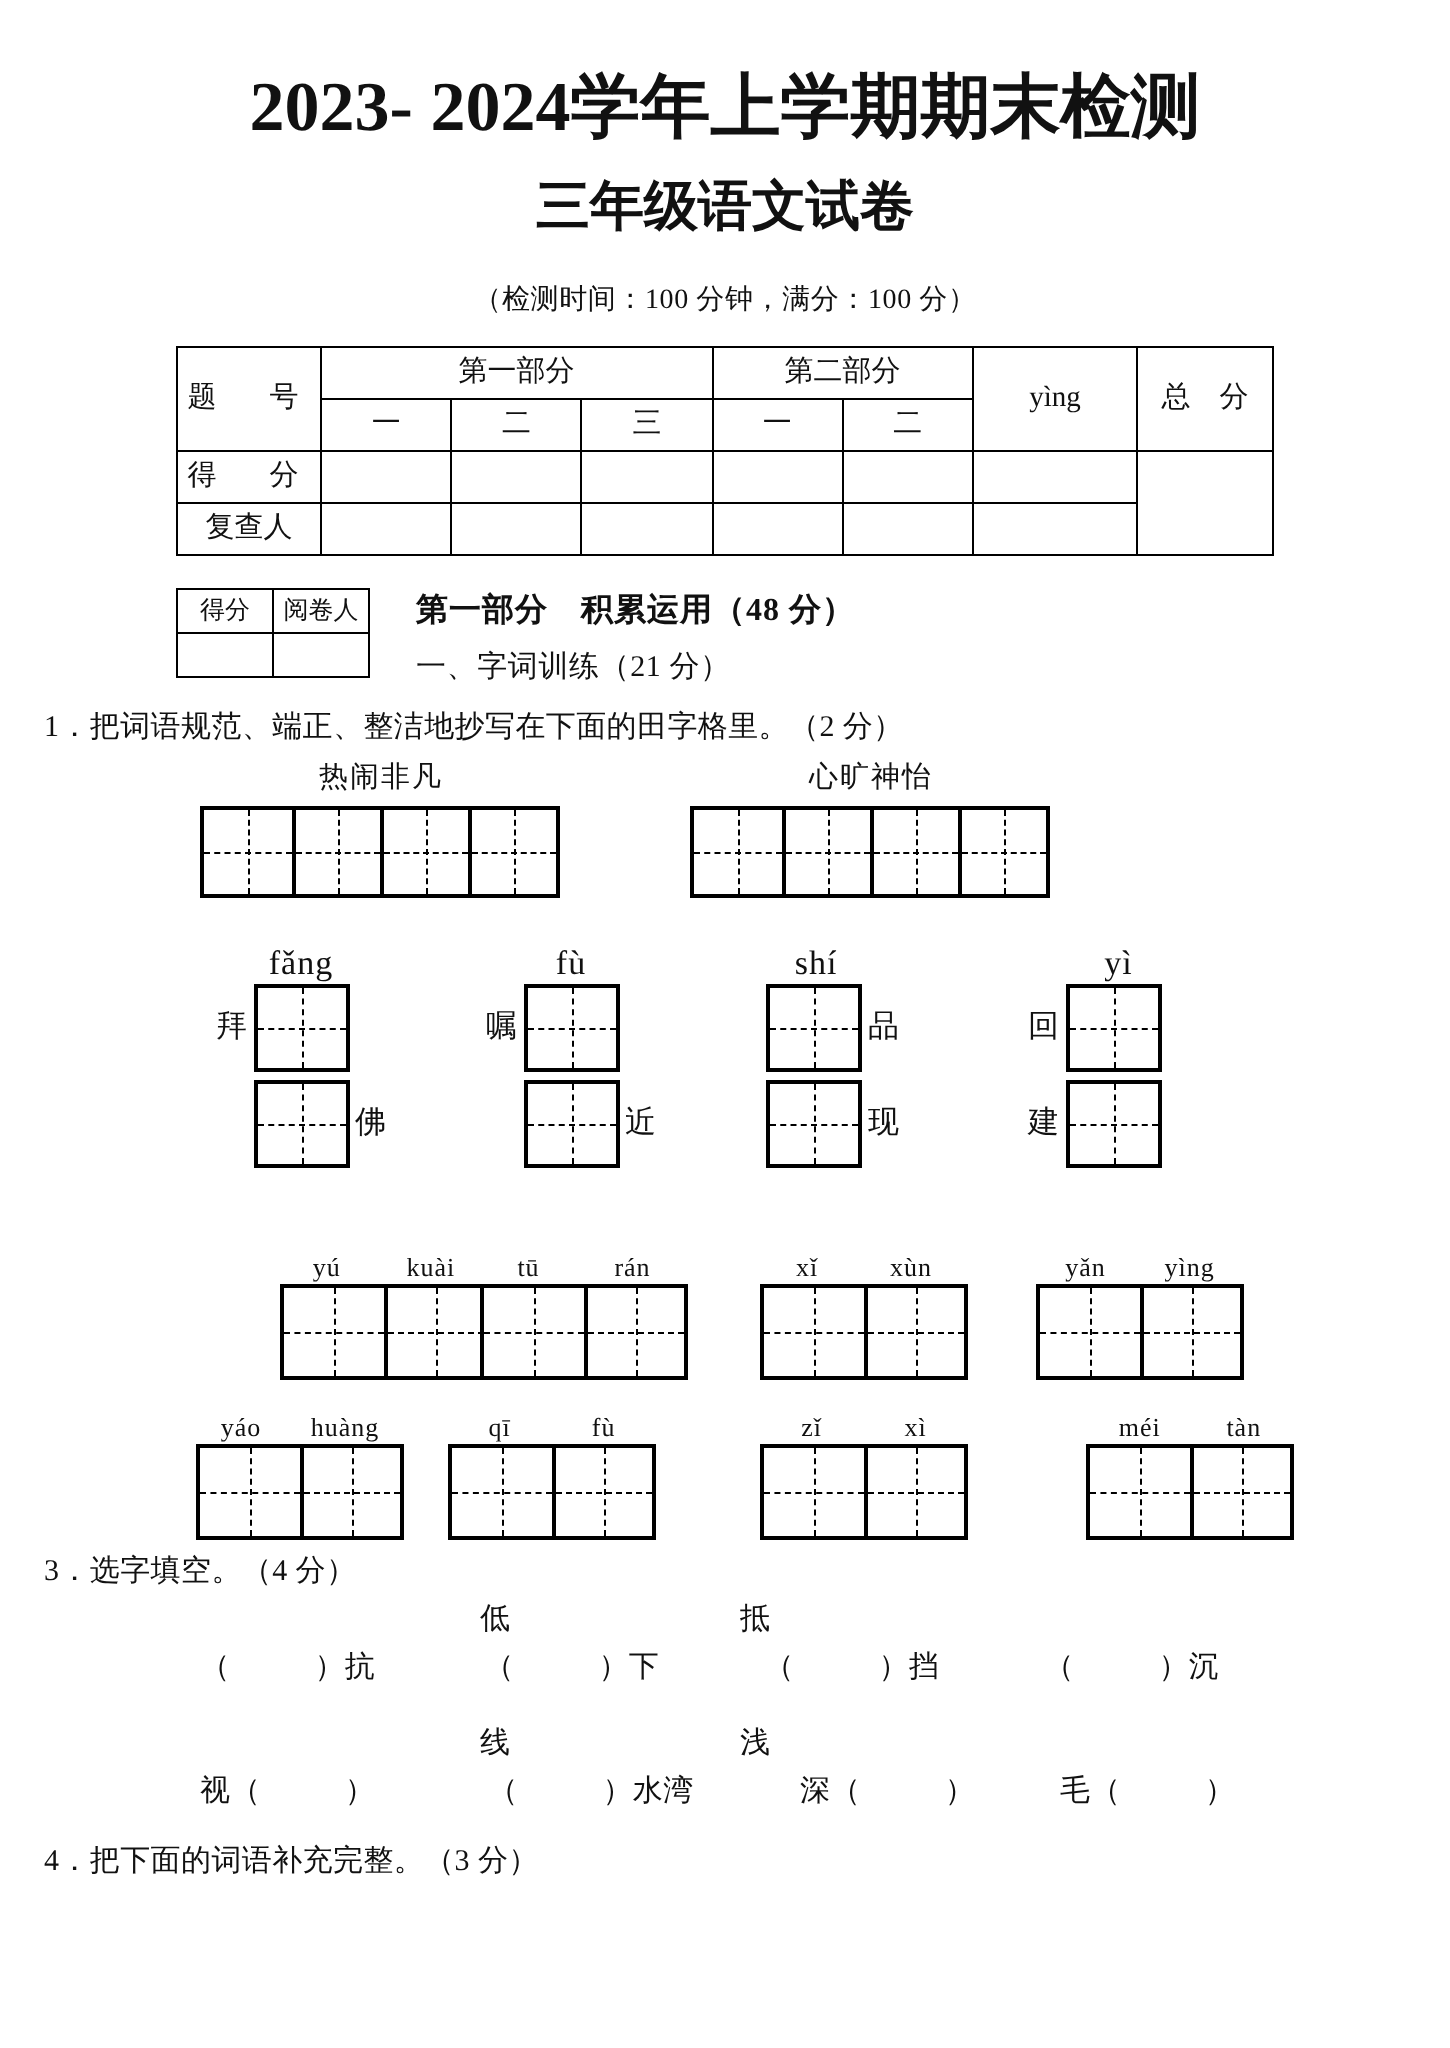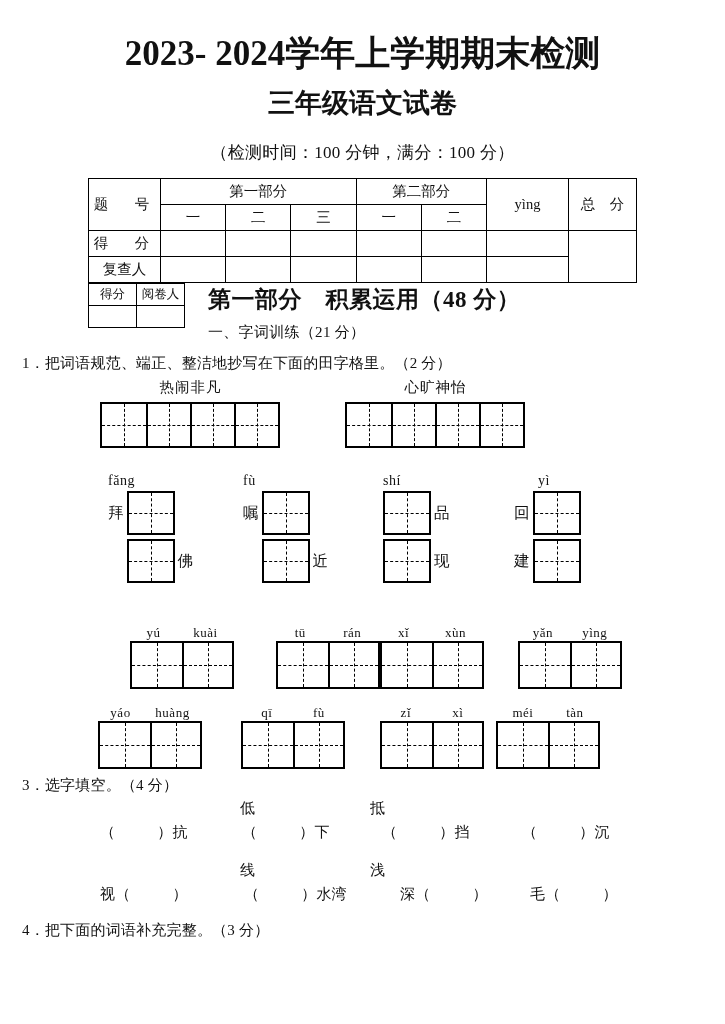--- a/index.html
+++ b/index.html
@@ -28,21 +28,21 @@
   }
   .title-sub {
     text-align: center;
     font-size: 27px;
     font-weight: bold;
     margin-top: 14px;
     line-height: 1.15;
   }
   .title-note {
     text-align: center;
-    font-size: 17px;
+    font-size: 14px;
     margin-top: 22px;
     letter-spacing: .3px;
   }
 
   
   .score-table-wrap { padding: 0 88px; margin-top: 14px; }
   table.score-table {
     width: 100%;
     border-collapse: collapse;
     table-layout: fixed;
@@ -53,38 +53,38 @@
     vertical-align: middle;
     font-size: 14.5px;
     height: 26px;
     padding: 1px 2px;
     line-height: 1.1;
   }
   td.lbl { letter-spacing: 6px; padding-left: 6px; }
   td.lbl-n { letter-spacing: 0px; }
 
   
-  .part-row { position: relative; padding: 0 88px; }
+  .part-row { position: relative; margin-top: 16px; padding: 0 88px; }
   table.mini-score {
     border-collapse: collapse;
     table-layout: fixed;
     float: left;
     width: 96px;
   }
   table.mini-score td {
     border: 1px solid #000000;
     text-align: center;
     font-size: 12.5px;
     height: 22px;
     width: 48px;
     line-height: 1.1;
   }
   .part-title {
     margin-left: 120px;
-    font-size: 23px;
+    font-size: 16px;
     font-weight: bold;
     padding-top: 1px;
     letter-spacing: .5px;
   }
   .part-title .score { font-weight: bold; }
   .sec-title {
     margin-left: 120px;
     font-size: 15px;
     padding-top: 8px;
     letter-spacing: .3px;
@@ -133,21 +133,22 @@
   .q1-group { position: absolute; top: 0; }
   .q1-word {
     text-align: center; font-size: 14.5px;
     margin-bottom: 5px; letter-spacing: 1px;
   }
 
   
   .q2-wrap { position: relative; margin-top: 6px; height: 300px; }
   .q2-col { position: absolute; top: 0; }
   .py {
-    font-size: 14px;
+    text-align: center;
+    font-size: 17px;
     font-family: "Liberation Serif", "DejaVu Serif", serif;
     letter-spacing: .5px;
     height: 17px;
     line-height: 17px;
     white-space: nowrap;
   }
   .q2-line {
     display: flex;
     align-items: center;
     height: 48px;
@@ -304,28 +305,28 @@
       <div class="q2-line">
         <span class="hz left">回</span>
         <span class="tz tzs"><span class="tz-cell" style="width: 44px; height: 40px;"></span></span>
       </div>
       <div class="q2-line">
         <span class="hz left">建</span>
         <span class="tz tzs"><span class="tz-cell" style="width: 44px; height: 40px;"></span></span>
       </div>
     </div>
 
-    <div class="q2pair" style="left:98px; top:160px;padding-left:32px;">
+    <div class="q2pair" style="left:108px; top:160px;padding-left:32px;">
       <div class="py2" style="width:104px">
         <span>yú</span>
         <span>kuài</span>
       </div>
       <div class="tz tzp"><span class="tz-cell" style="width: 50px; height: 44px;"></span><span class="tz-cell" style="width: 50px; height: 44px;"></span></div>
     </div>
-    <div class="q2pair" style="left:240px; top:160px;margin-left:36px;">
+    <div class="q2pair" style="left:240px; top:160px;">
       <div class="py2" style="width:104px">
         <span>tū</span>
         <span>rán</span>
       </div>
       <div class="tz tzp"><span class="tz-cell" style="width: 50px; height: 44px;"></span><span class="tz-cell" style="width: 50px; height: 44px;"></span></div>
     </div>
     <div class="q2pair" style="left:380px; top:160px;">
       <div class="py2" style="width:104px">
         <span>xǐ</span>
         <span>xùn</span>
@@ -340,35 +341,35 @@
       <div class="tz tzp"><span class="tz-cell" style="width: 50px; height: 44px;"></span><span class="tz-cell" style="width: 50px; height: 44px;"></span></div>
     </div>
 
     <div class="q2pair" style="left:98px; top:240px;">
       <div class="py2" style="width:104px">
         <span>yáo</span>
         <span>huàng</span>
       </div>
       <div class="tz tzp"><span class="tz-cell" style="width: 50px; height: 44px;"></span><span class="tz-cell" style="width: 50px; height: 44px;"></span></div>
     </div>
-    <div class="q2pair" style="left:241px; top:240px;">
+    <div class="q2pair" style="left:224px; top:240px;">
       <div class="py2" style="width:104px">
         <span>qī</span>
         <span>fù</span>
       </div>
       <div class="tz tzp"><span class="tz-cell" style="width: 50px; height: 44px;"></span><span class="tz-cell" style="width: 50px; height: 44px;"></span></div>
     </div>
     <div class="q2pair" style="left:380px; top:240px;">
       <div class="py2" style="width:104px">
         <span>zǐ</span>
         <span>xì</span>
       </div>
       <div class="tz tzp"><span class="tz-cell" style="width: 50px; height: 44px;"></span><span class="tz-cell" style="width: 50px; height: 44px;"></span></div>
     </div>
-    <div class="q2pair" style="left:496px; top:240px;">
+    <div class="q2pair" style="left:543px; top:240px;">
       <div class="py2" style="width:104px">
         <span>méi</span>
         <span>tàn</span>
       </div>
       <div class="tz tzp"><span class="tz-cell" style="width: 50px; height: 44px;"></span><span class="tz-cell" style="width: 50px; height: 44px;"></span></div>
     </div>
 
   </div>
 
   <div class="qtext">3．选字填空。（4 分）</div>

